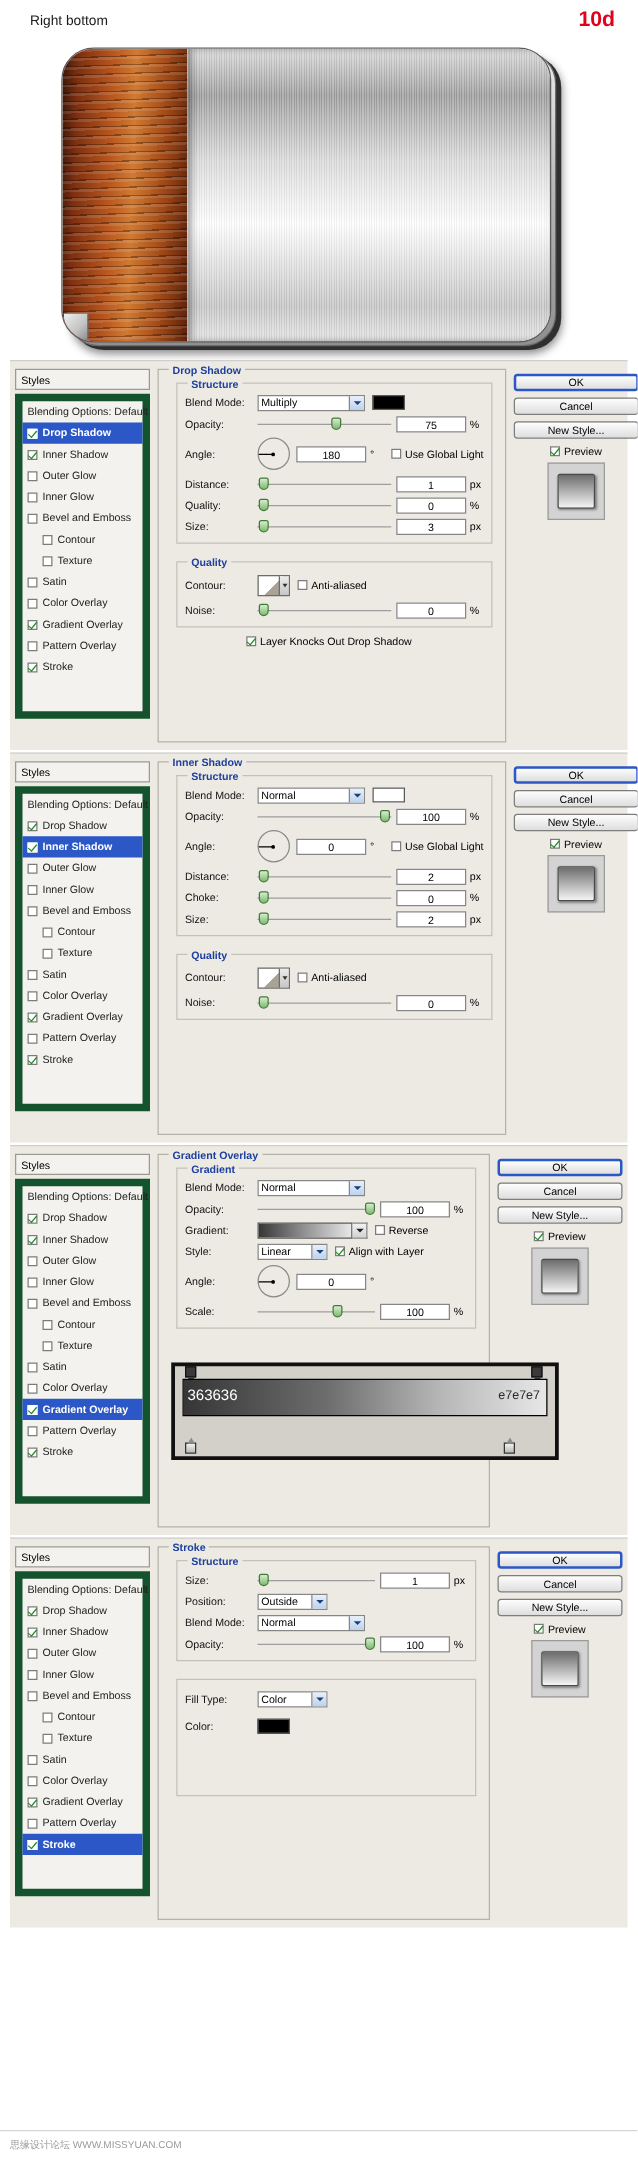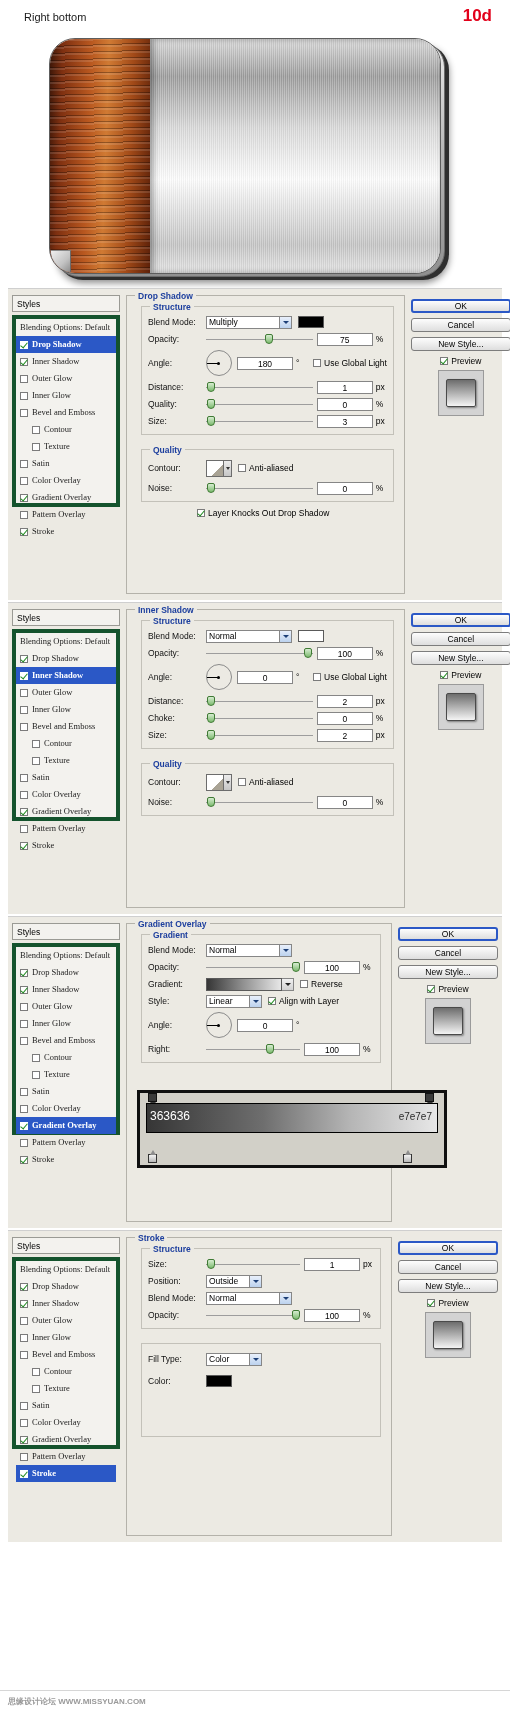--- a/index.html
+++ b/index.html
@@ -68,22 +68,22 @@
   .dialog.d3 { height:312px; }
   .dialog.d4 { height:312px; }
 
   
   .styles-col { width:108px; flex:0 0 108px; }
   .styles-head {
     border:1px solid #9a9a94; background:#f3f2ee;
     height:17px; line-height:16px; padding-left:4px; font-size:8.5px; color:#000;
   }
   .styles-list {
-    margin-top:3px; border:4px solid #14532d; background:#f3f2ee;
-    height:192px; padding:0;font-family:Liberation Serif, serif;
+    margin-top:3px; border:6px solid #14532d; background:#f3f2ee;
+    height:260px; padding:0;
   }
   .srow {
     height:17px; line-height:17px; padding-left:4px;
     display:flex; align-items:center; font-size:8.5px; color:#1d1d1d;
     white-space:nowrap;
   }
   .srow.sel { background:#2b58c6; color:#fff; font-weight:bold; }
   .srow.plain { padding-left:4px; }
   .srow.indent { padding-left:16px; }
   .cbx {
@@ -216,21 +216,21 @@
     border-left:3.5px solid transparent;border-right:3.5px solid transparent;border-top:4px solid #3a3a3a; }
   .gp-stop-bot {
     position:absolute; bottom:2px; width:9px;height:9px;
     background:linear-gradient(180deg,#f2f2f2,#b9b9b9); border:1px solid #333;
   }
   .gp-stop-bot:before{ content:""; position:absolute; left:1px; top:-5px; width:0;height:0;
     border-left:3.5px solid transparent;border-right:3.5px solid transparent;border-bottom:5px solid #8d8d8d; }
   .pointer-svg { position:absolute; left:0; top:0; width:510px; height:1726px; pointer-events:none; z-index:18; }
 
   
-  .footer { position:absolute; left:0; bottom:14px; width:100%; height:22px; border-top:1px solid #d6d6d6;font-weight:bold; }
+  .footer { position:absolute; left:0; bottom:0; width:100%; height:22px; border-top:1px solid #d6d6d6; }
   .footer-text { position:absolute; left:8px; top:5px; font-size:8px; color:#9a9a9a; }
 </style>
 </head>
 <body>
 
 <div class="header">
   <div class="header-title">Right bottom</div>
   <div class="header-step">10d</div>
 </div>
 
@@ -715,21 +715,21 @@
           <span class="lbl">Angle:</span>
           <span class="dial">
             <span class="needle" style="width:12px;transform:rotate(180deg)"></span>
             <span class="dot" style="left:10px;top:11px"></span>
           </span>
           <span class="numbox">0</span>
           <span class="unit">°</span>
         </div>
 
         <div class="row" style="margin-bottom:0">
-          <span class="lbl">Right:</span>
+          <span class="lbl">Scale:</span>
           <span class="slider">
               <span class="track"></span>
               <span class="knob" style="left:64%"></span>
             </span>
           <span class="numbox">100</span>
           <span class="unit">%</span>
         </div>
       </div>
     </div>
   </div>

